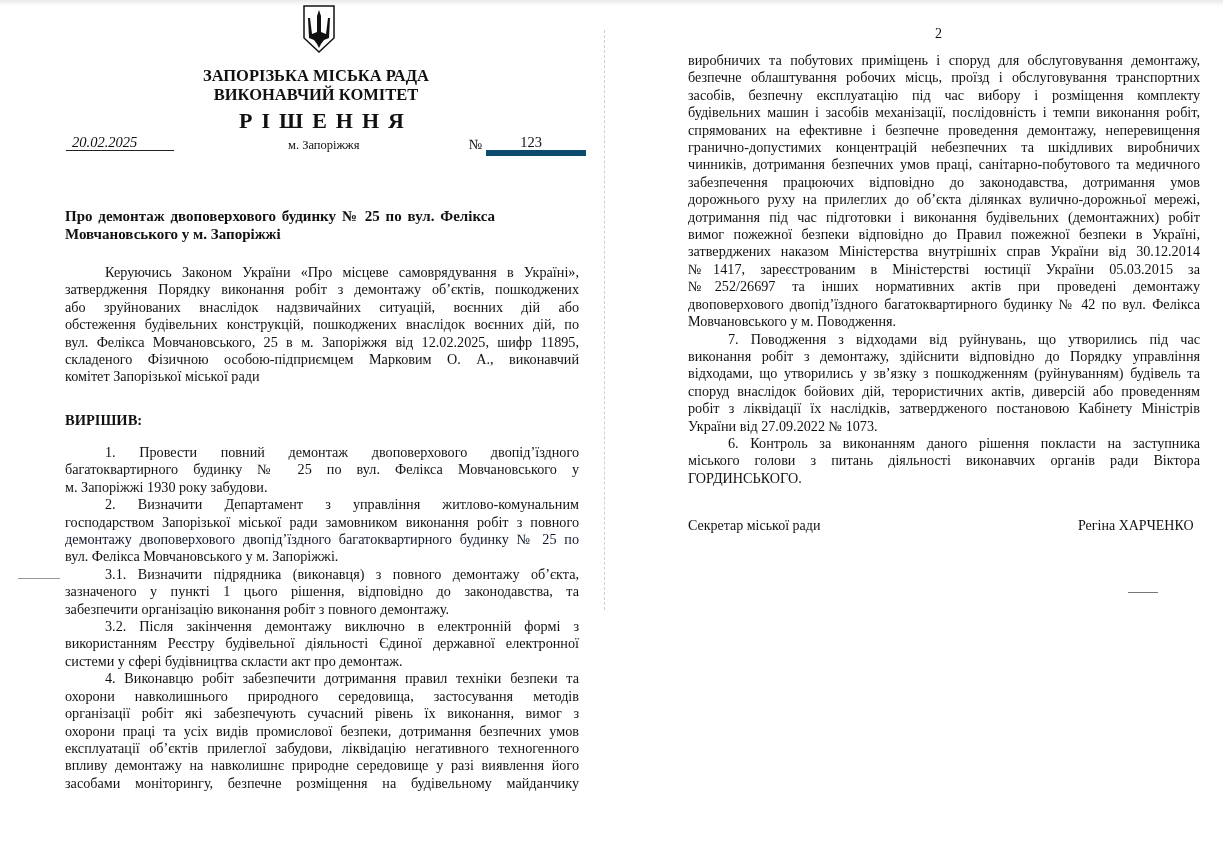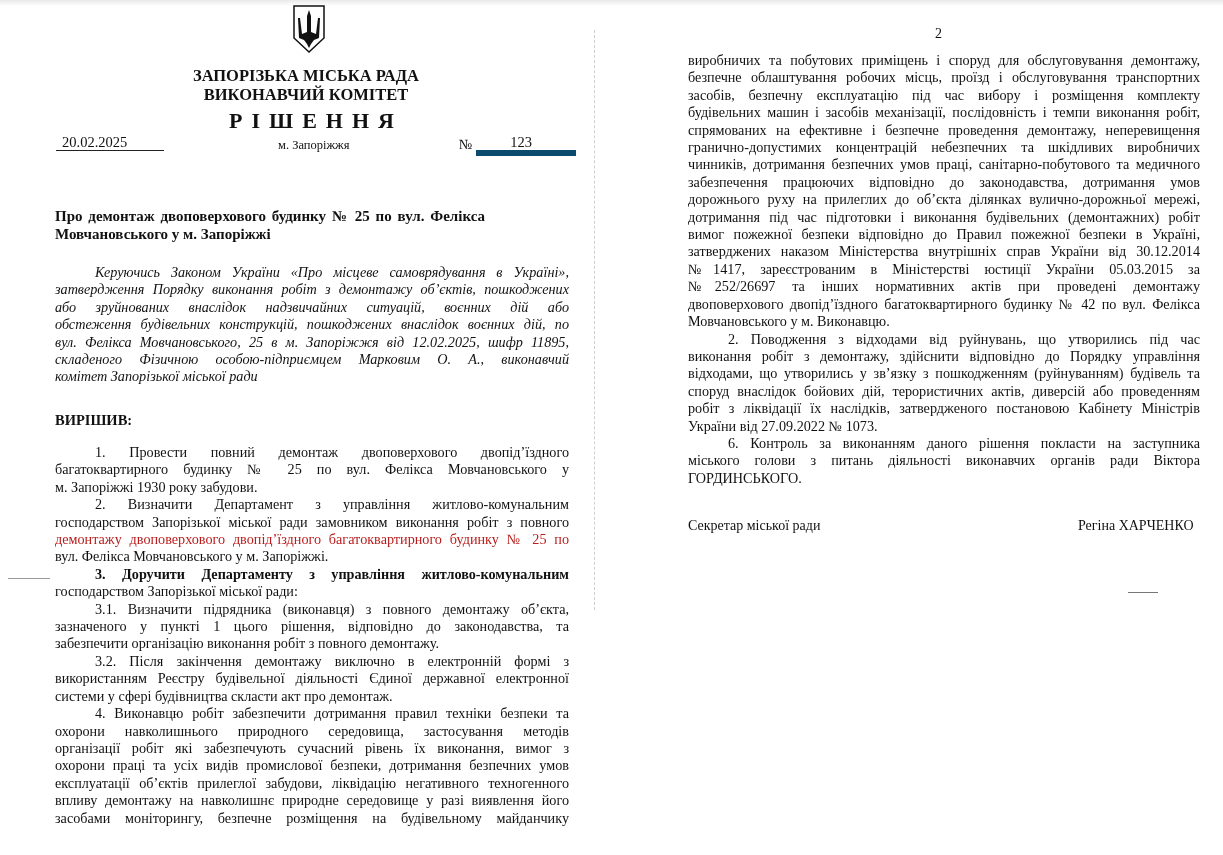--- a/index.html
+++ b/index.html
@@ -5,59 +5,59 @@
   html, body { margin: 0; padding: 0; }
   body {
     width: 1223px; height: 855px; overflow: hidden; position: relative;
     background: #ffffff;
     font-family: "Liberation Serif", "DejaVu Serif", serif;
     color: #111;
   }
   .top-shade { position: absolute; left: 0; top: 0; width: 1223px; height: 6px;
     background: linear-gradient(#e9e9e9, #ffffff); }
   .page { position: absolute; top: 0; height: 855px; }
-  #page1 { left: 0; width: 612px; }
+  #page1 { left: 10px; width: 612px; }
   #page2 { left: 612px; width: 611px; }
   .edge-marks { position: absolute; left: 594px; top: 30px; width: 2px; height: 580px;
     border-left: 1px dashed #bbb; opacity: 0.7; }
   .left-dash { position: absolute; left: 8px; top: 578px; width: 42px; border-top: 1px solid #999; }
   .right-dash { position: absolute; left: 1128px; top: 592px; width: 30px; border-top: 1px solid #777; }
 
   .emblem { position: absolute; left: 292px; top: 4px; width: 34px; height: 50px; }
 
   .hdr { position: absolute; left: 0; width: 612px; text-align: center; font-weight: bold;
     font-family: "Liberation Serif", serif; }
   #org1 { top: 66px; font-size: 16.5px; }
   #org2 { top: 85px; font-size: 16.5px; }
   #doctype { top: 108px; font-size: 22px; letter-spacing: 9px; padding-left: 10px; }
 
   .date-field { position: absolute; left: 56px; top: 134px; width: 102px;
-    border-bottom: 1px solid #222; font-size: 14.5px; padding-left: 6px; height: 16px; line-height: 16px; }
+    border-bottom: 1px solid #222; font-size: 14.5px; padding-left: 6px; height: 16px; line-height: 16px; font-style: italic; }
   .city { position: absolute; left: 278px; top: 138px; font-size: 12.5px; }
   .num-label { position: absolute; left: 459px; top: 137px; font-size: 14px; }
   .num-field { position: absolute; left: 476px; top: 134px; width: 90px; border-bottom: 6px solid #0c4a6e;
     font-size: 14.5px; text-align: center; height: 16px; line-height: 16px; padding-right: 10px; }
 
   .body-text { position: absolute; font-size: 14.2px; line-height: 17.4px; text-align: justify; }
   .title-block { left: 55px; top: 207px; width: 430px; font-weight: bold; font-size: 15px; line-height: 18px; text-align: justify; text-align-last: left; }
   .title-block .l1 { display: block; text-align: justify; text-align-last: justify; }
   .bold { font-weight: bold; }
   .jl { display: block; text-align: justify; text-align-last: justify; }
   .ll { display: block; text-align: left; }
 
-  #preamble { top: 264px; left: 55px; width: 514px; font-style: italic; }
+  #preamble { top: 264px; left: 55px; width: 514px; }
   #decided { top: 412px; left: 55px; width: 514px; font-weight: bold; font-size: 14.5px; }
   #items { top: 444px; left: 55px; width: 514px; }
 
   #page2text { left: 688px; top: 52px; width: 512px; }
   .pagenum { position: absolute; left: 935px; top: 26px; font-size: 14px; }
 
   .sign-left { position: absolute; left: 688px; top: 518px; font-size: 14px; }
   .sign-right { position: absolute; left: 1078px; top: 518px; font-size: 14px; }
-  .gray { color: #b91c1c; }
+  .gray { color: #0f172a; }
 </style>
 </head>
 <body>
 
 <div class="top-shade"></div>
 
 <div class="page" id="page1">
   <svg class="emblem" viewBox="0 0 34 50">
     <path d="M2 2 H32 V34 L17 48 L2 34 Z" fill="#fff" stroke="#111" stroke-width="1.5"></path>
     <path d="M17 6 L15 12 L15 28 L10 30 L8 14 L6 14 L7 34 L12 36 L15 40 L17 44 L19 40 L22 36 L27 34 L28 14 L26 14 L24 30 L19 28 L19 12 Z" fill="#111"></path>
@@ -96,24 +96,20 @@
       <span class="jl">багатоквартирного будинку № 25 по вул. Фелікса Мовчановського у</span>
       <span class="ll">м. Запоріжжі 1930 року забудови.</span>
     </div>
     <div>
       <span class="jl" style="text-indent:40px">2. Визначити Департамент з управління житлово-комунальним</span>
       <span class="jl">господарством Запорізької міської ради замовником виконання робіт з повного</span>
       <span class="jl gray">демонтажу двоповерхового двопід’їздного багатоквартирного будинку № 25 по</span>
       <span class="ll">вул. Фелікса Мовчановського у м. Запоріжжі.</span>
     </div>
     <div>
-      <span class="jl bold" style="text-indent:40px">3. Доручити Департаменту з управління житлово-комунальним</span>
-      <span class="ll">господарством Запорізької міської ради:</span>
-    </div>
-    <div>
       <span class="jl" style="text-indent:40px">3.1. Визначити підрядника (виконавця) з повного демонтажу об’єкта,</span>
       <span class="jl">зазначеного у пункті 1 цього рішення, відповідно до законодавства, та</span>
       <span class="ll">забезпечити організацію виконання робіт з повного демонтажу.</span>
     </div>
     <div>
       <span class="jl" style="text-indent:40px">3.2. Після закінчення демонтажу виключно в електронній формі з</span>
       <span class="jl">використанням Реєстру будівельної діяльності Єдиної державної електронної</span>
       <span class="ll">системи у сфері будівництва скласти акт про демонтаж.</span>
     </div>
     <div>
@@ -144,24 +140,24 @@
     <span class="jl">гранично-допустимих концентрацій небезпечних та шкідливих виробничих</span>
     <span class="jl">чинників, дотримання безпечних умов праці, санітарно-побутового та медичного</span>
     <span class="jl">забезпечення працюючих відповідно до законодавства, дотримання умов</span>
     <span class="jl">дорожнього руху на прилеглих до об’єкта ділянках вулично-дорожньої мережі,</span>
     <span class="jl">дотримання під час підготовки і виконання будівельних (демонтажних) робіт</span>
     <span class="jl">вимог пожежної безпеки відповідно до Правил пожежної безпеки в Україні,</span>
     <span class="jl">затверджених наказом Міністерства внутрішніх справ України від 30.12.2014</span>
     <span class="jl">№1417, зареєстрованим в Міністерстві юстиції України 05.03.2015 за</span>
     <span class="jl">№252/26697 та інших нормативних актів при проведені демонтажу</span>
     <span class="jl">двоповерхового двопід’їздного багатоквартирного будинку № 42 по вул. Фелікса</span>
-    <span class="ll">Мовчановського у м. Виконавцю.</span>
+    <span class="ll">Мовчановського у м. Поводження.</span>
   </div>
   <div>
-    <span class="jl" style="text-indent:40px">2. Поводження з відходами від руйнувань, що утворились під час</span>
+    <span class="jl" style="text-indent:40px">7. Поводження з відходами від руйнувань, що утворились під час</span>
     <span class="jl">виконання робіт з демонтажу, здійснити відповідно до Порядку управління</span>
     <span class="jl">відходами, що утворились у зв’язку з пошкодженням (руйнуванням) будівель та</span>
     <span class="jl">споруд внаслідок бойових дій, терористичних актів, диверсій або проведенням</span>
     <span class="jl">робіт з ліквідації їх наслідків, затвердженого постановою Кабінету Міністрів</span>
     <span class="ll">України від 27.09.2022 № 1073.</span>
   </div>
   <div>
     <span class="jl" style="text-indent:40px">6. Контроль за виконанням даного рішення покласти на заступника</span>
     <span class="jl">міського голови з питань діяльності виконавчих органів ради Віктора</span>
     <span class="ll">ГОРДИНСЬКОГО.</span>

